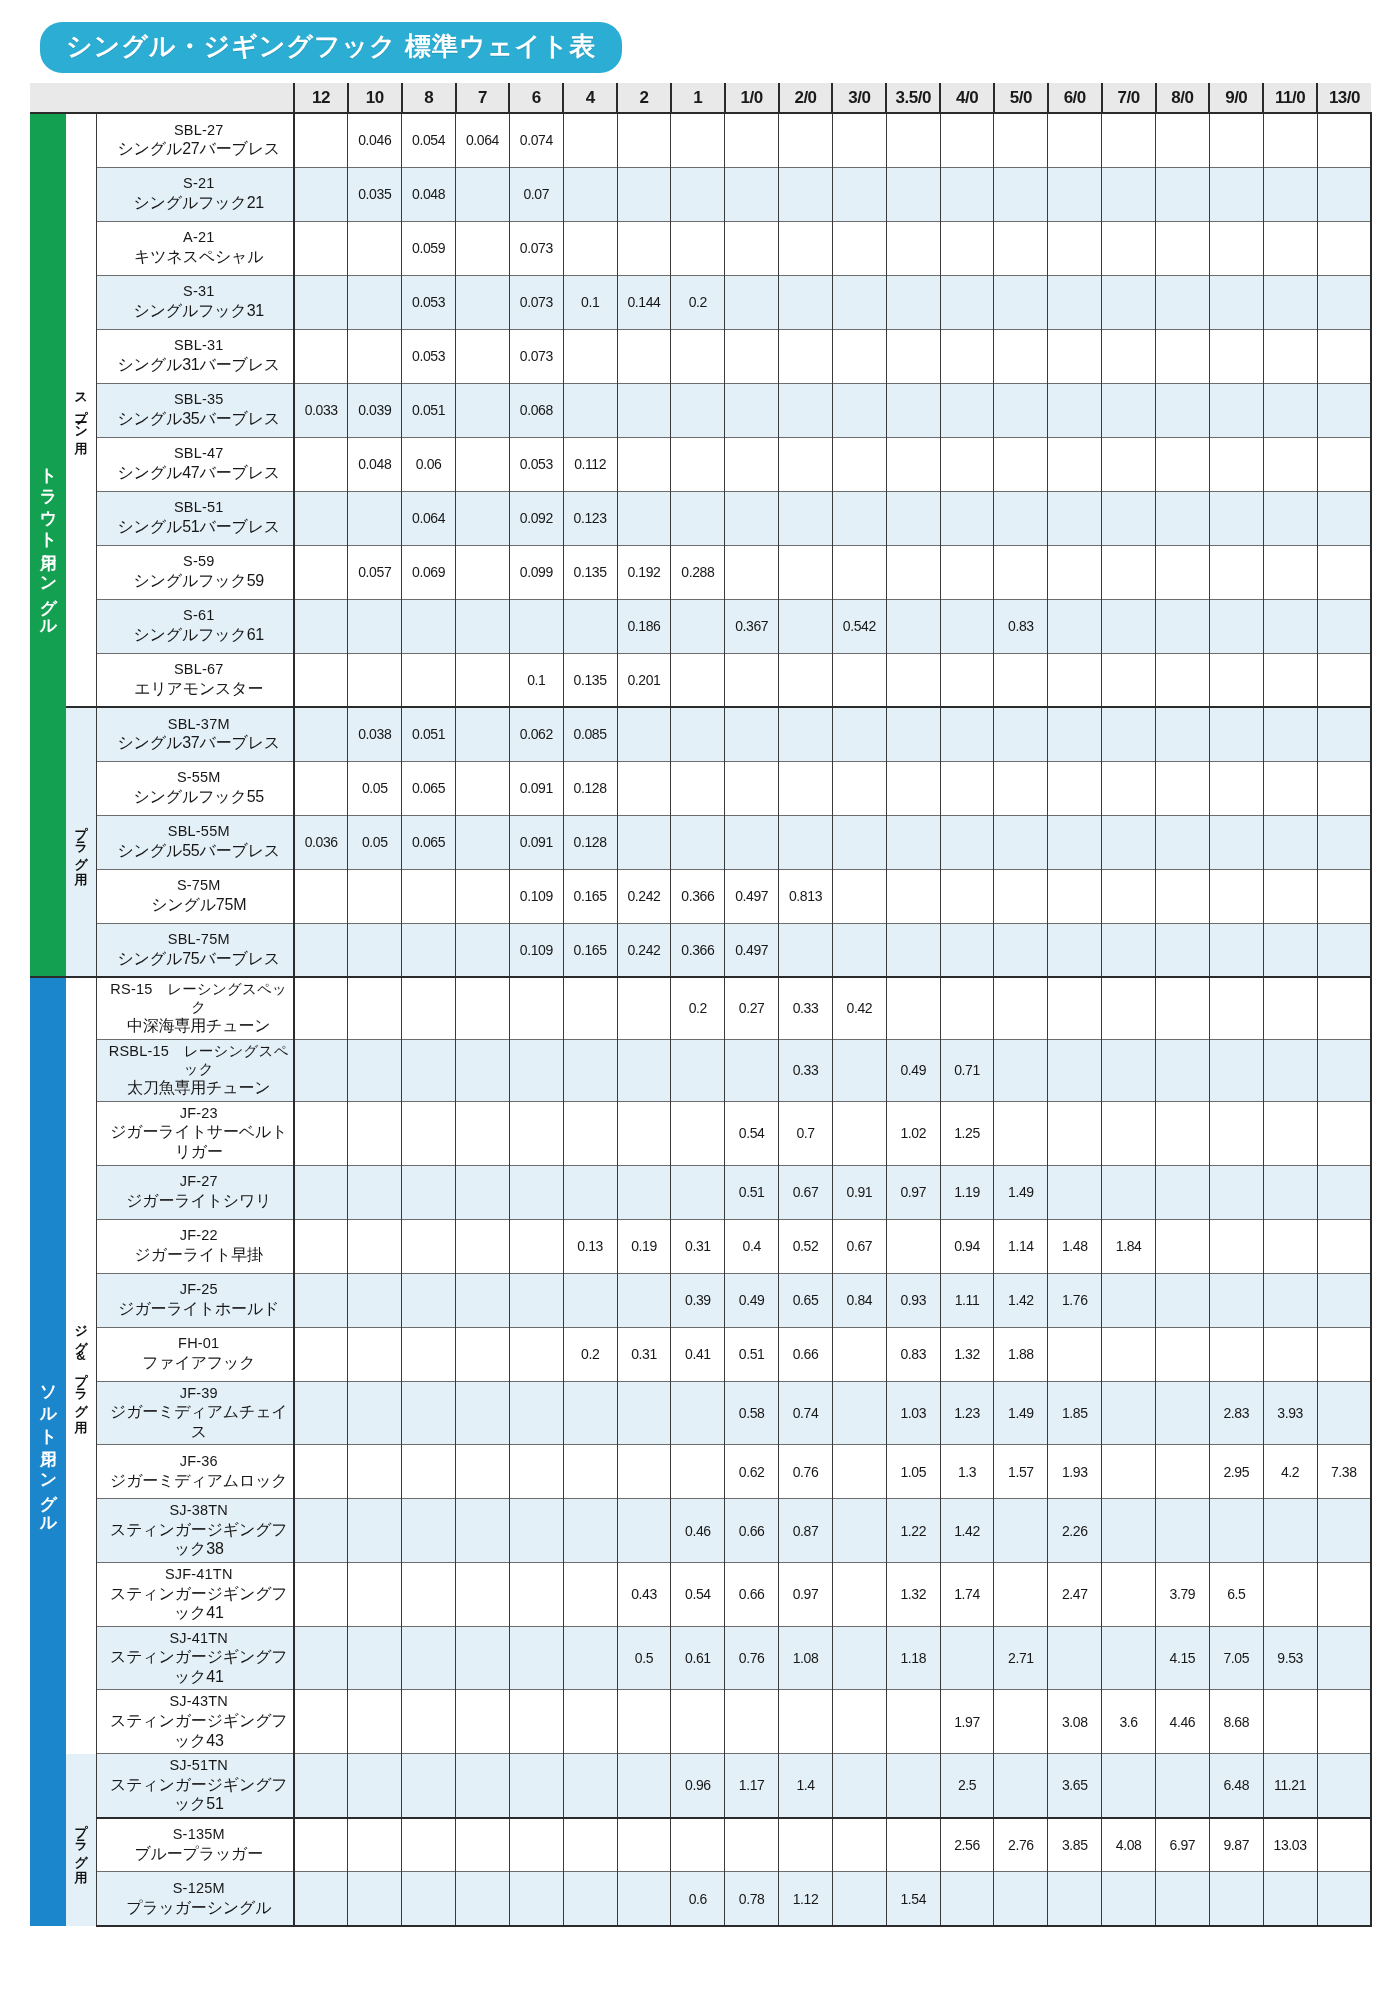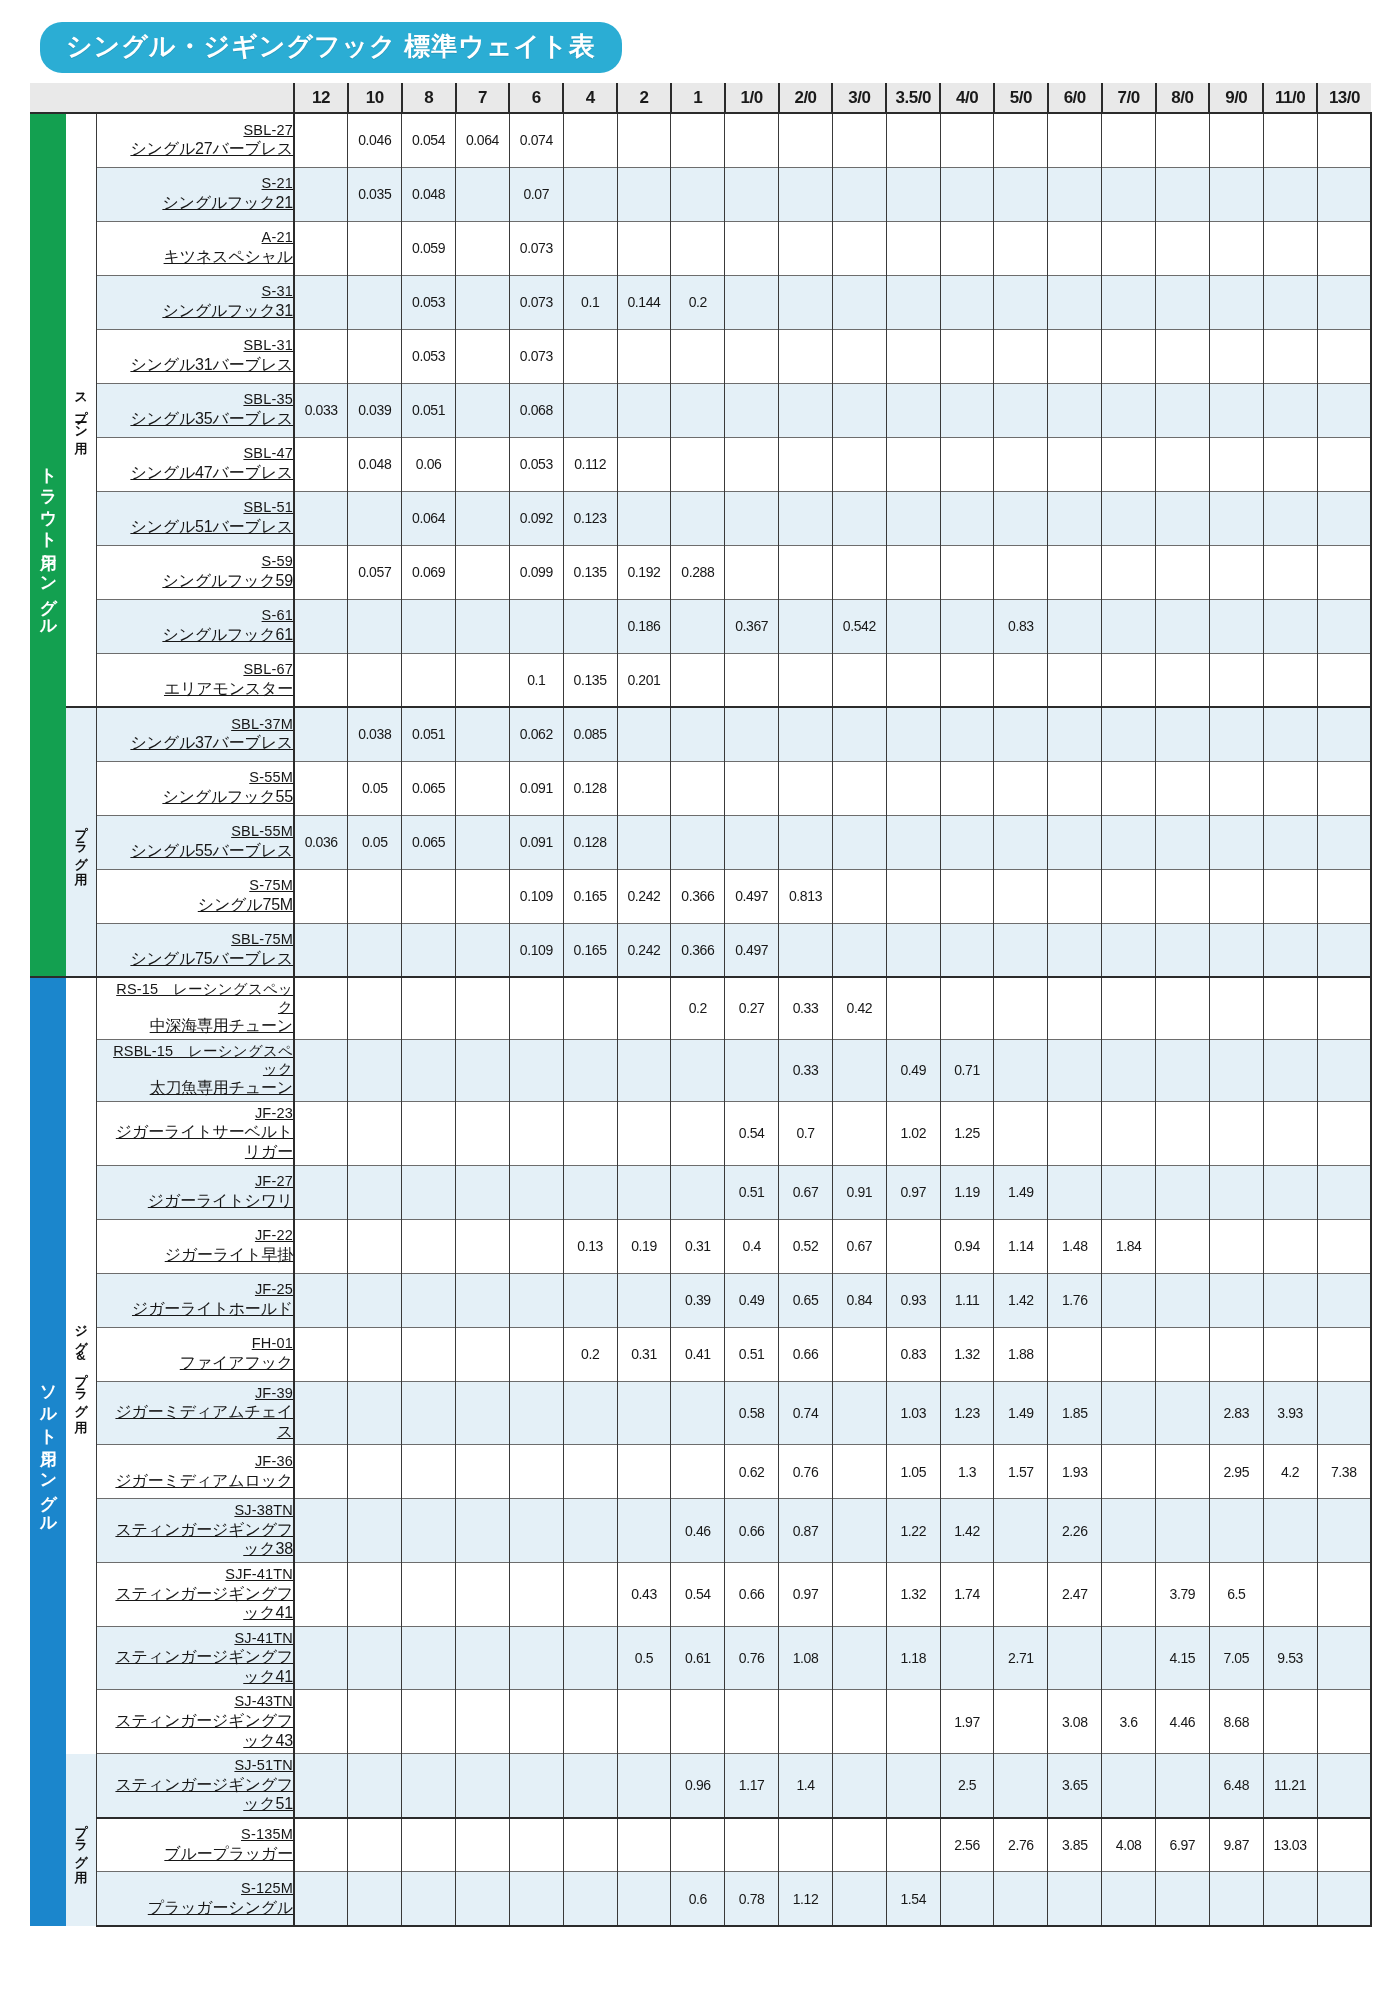--- a/index.html
+++ b/index.html
@@ -14,21 +14,20 @@
   #page {
     position: relative;
     width: 1399px;
     height: 2000px;
     padding: 0;
   }
 
   
   .title-wrap {
     padding: 22px 4px 10px 40px;
-    font-family: Liberation Serif, serif;
   }
   .title-pill {
     display: inline-block;
     background: #2badd4;
     color: #ffffff;
     font-size: 26px;
     font-weight: bold;
     letter-spacing: 1px;
     padding: 7px 26px 9px 26px;
     border-radius: 22px;
@@ -80,27 +79,26 @@
     vertical-align: middle;
     height: 54px;
     padding: 0;
     background: #ffffff;
     letter-spacing: -0.4px;
   }
   tbody tr.alt td { background: #e4f0f7; }
 
   tbody td.val  { }
   tbody td.name {
-    text-align: right;
+    text-align: center;
     padding: 3px 0 3px 8px;
     border-left: 1.6px solid #3a3a3a;
     border-right: 2.4px solid #2b2b2b;
     line-height: 1.22;
     font-size: 13.5px;
-    text-decoration: underline;
   }
   .name .code {
     display: block;
     font-size: 14.5px;
     font-weight: normal;
     letter-spacing: 0.2px;
   }
   .name .jp {
     display: block;
     font-size: 16px;

